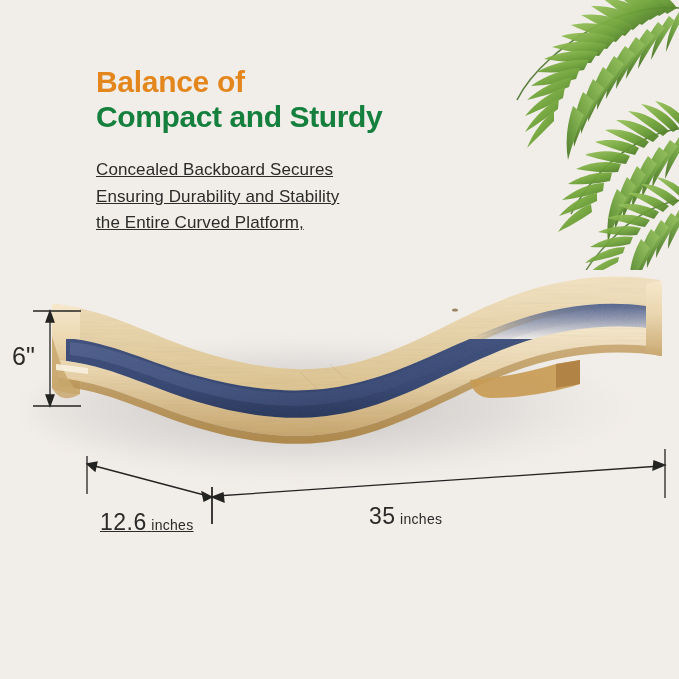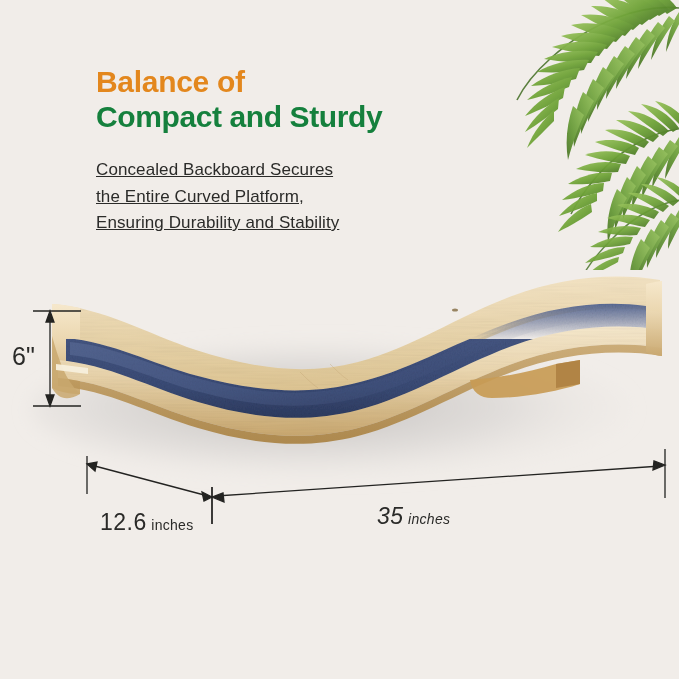--- a/index.html
+++ b/index.html
@@ -99,25 +99,25 @@
   }
   #height-label {
     left: 12px;
     top: 342px;
     font-size: 25px;
     letter-spacing: 0px;
   }
   #depth-label {
     left: 100px;
     top: 509px;
+    text-decoration: underline;
   }
   #width-label {
-    left: 377px;
+    left: 369px;
     top: 503px;
-    font-style: italic;
   }
 </style>
 </head>
 <body>
 
 <div id="page">
 
   <div class="palm-layer">
     <svg width="200" height="270" viewBox="0 0 200 270" xmlns="http://www.w3.org/2000/svg">
       <defs>
@@ -219,22 +219,22 @@
         </g>
       </g>
     </svg>
   </div>
 
   <div class="headline-block">
     <div class="headline-accent">Balance of</div>
     <div class="headline-main">Compact and Sturdy</div>
     <div class="subhead">
       <div>Concealed Backboard Secures</div>
+      <div>Ensuring Durability and Stability</div>
       <div>the Entire Curved Platform,</div>
-      <div>Ensuring Durability and Stability</div>
     </div>
   </div>
 
   <div class="stage">
     <svg width="679" height="230" viewBox="0 0 679 230" xmlns="http://www.w3.org/2000/svg">
       <defs>
 
         <radialGradient id="wallShade" cx="45%" cy="48%" r="62%">
           <stop offset="0%" stop-color="#BFBCBA" stop-opacity="0.95"></stop>
           <stop offset="55%" stop-color="#D5D2D0" stop-opacity="0.6"></stop>

